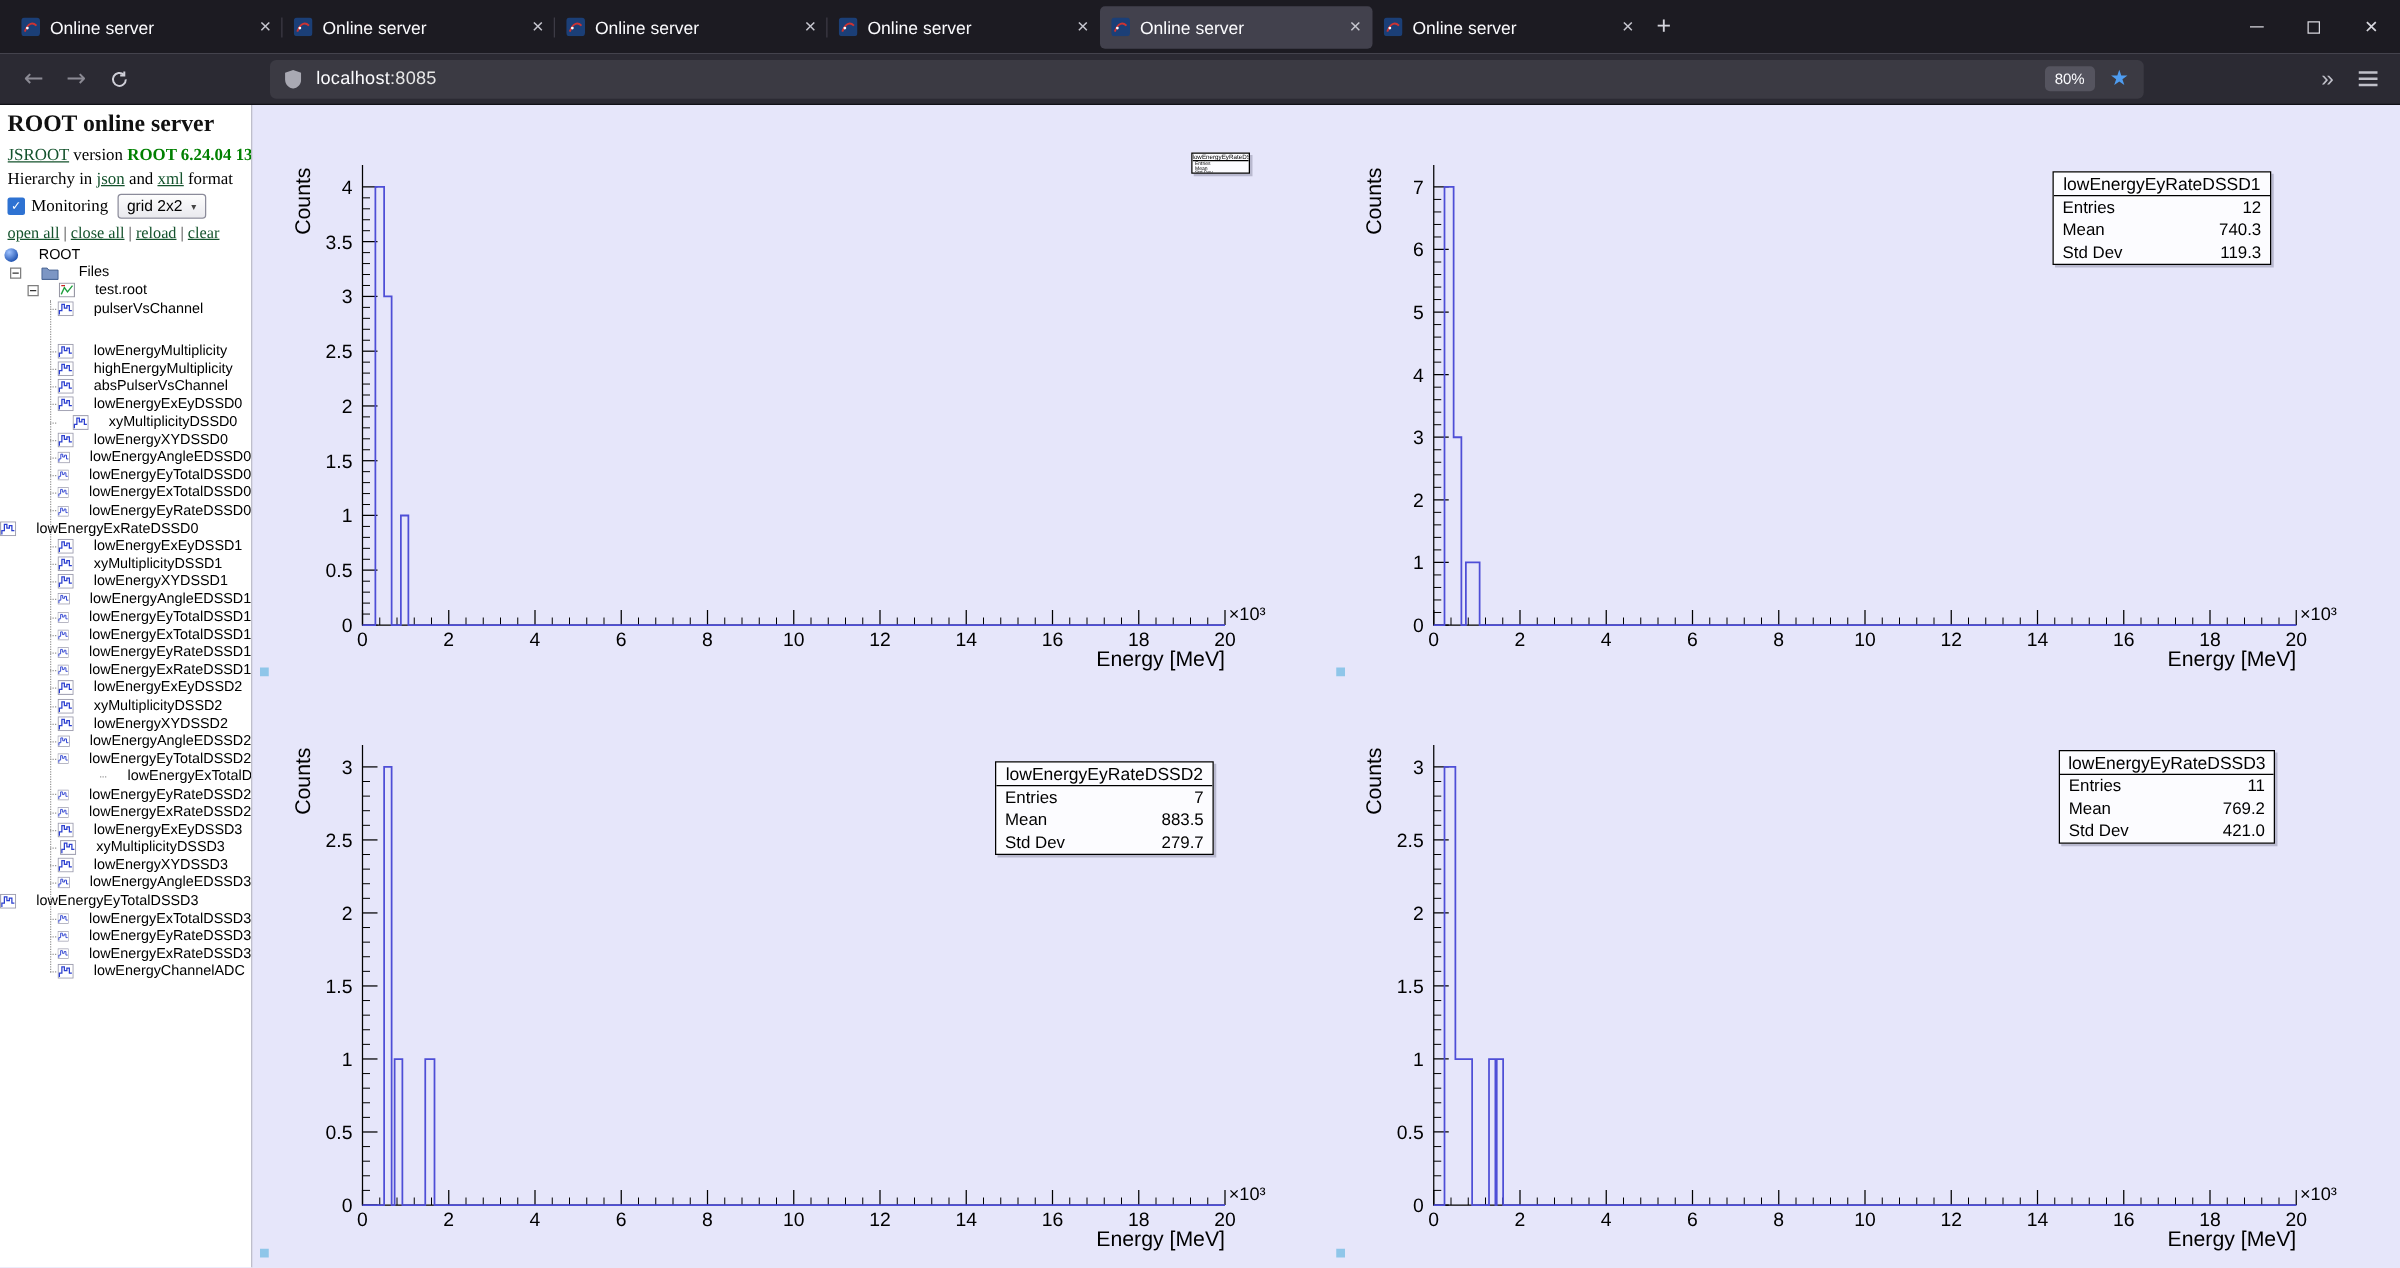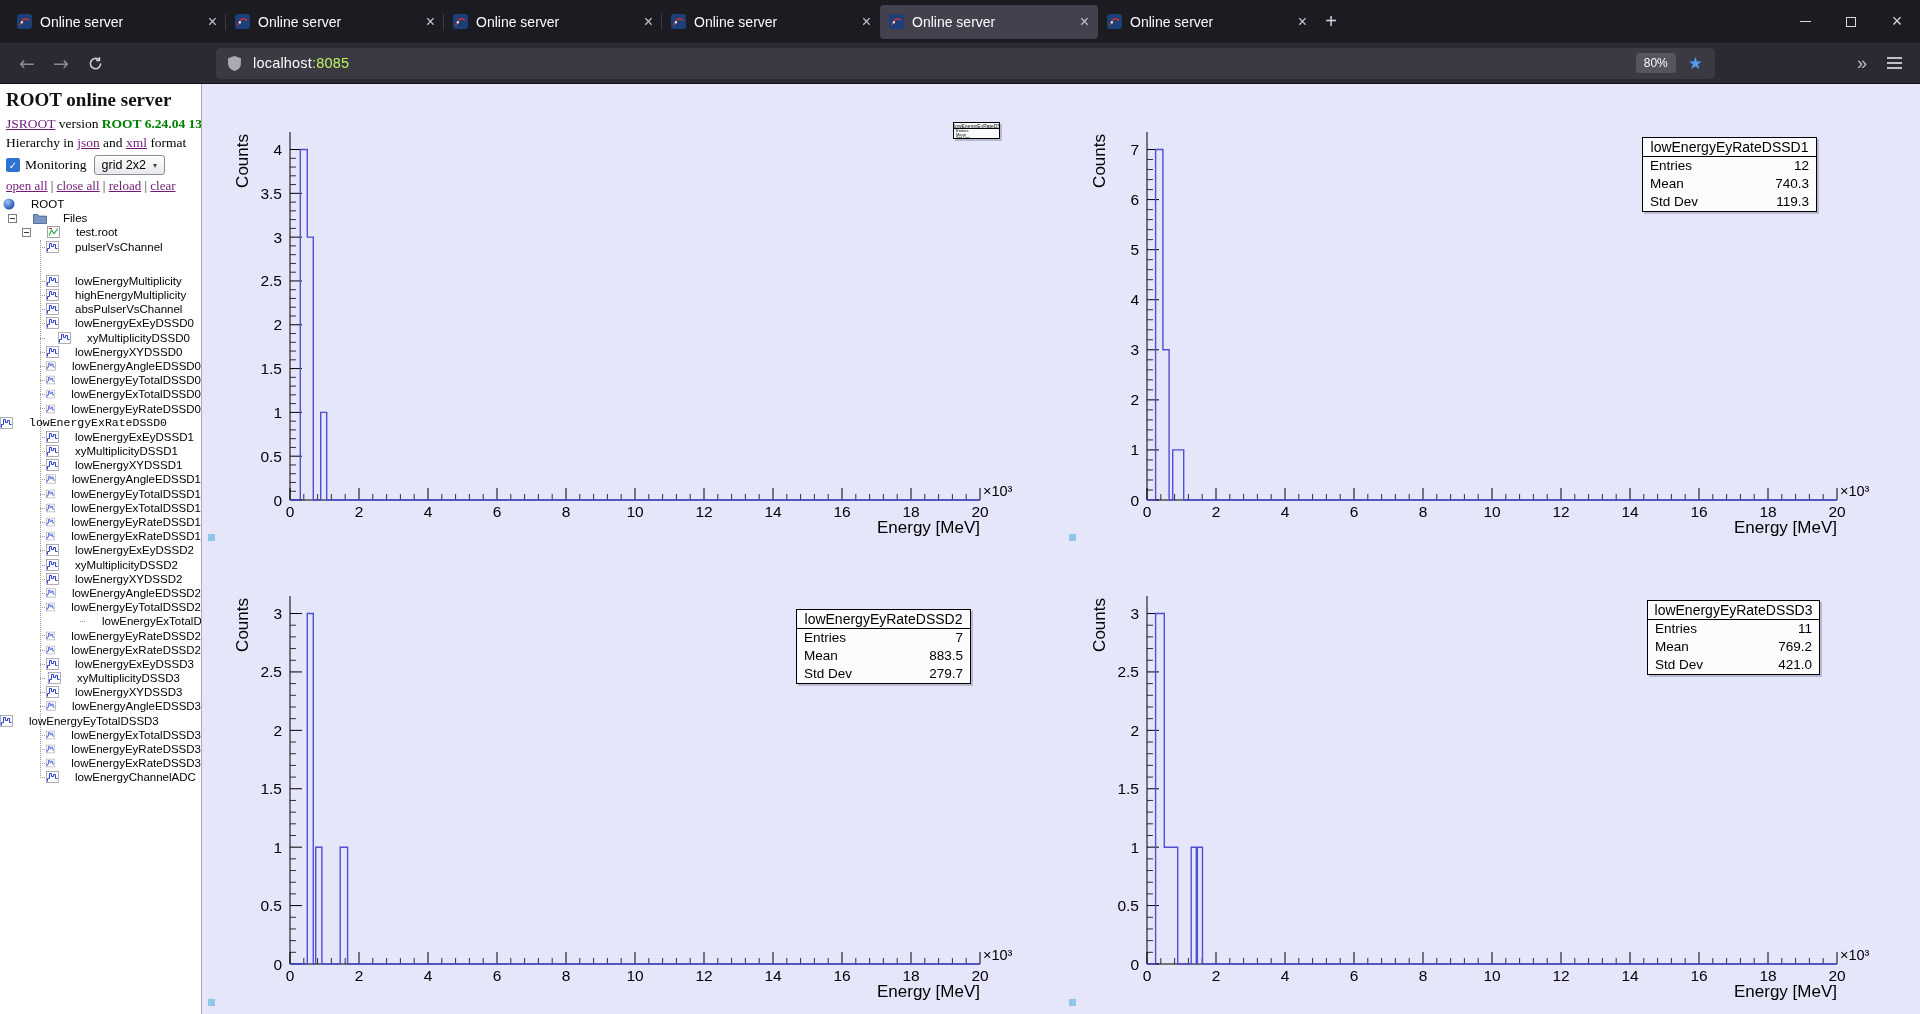--- a/index.html
+++ b/index.html
@@ -21,34 +21,34 @@
   .winbtn{width:46px;height:43px;display:flex;align-items:center;justify-content:center;color:#d7d7de;font-size:18px;cursor:pointer}
   .min-bar{width:11px;height:1.5px;background:#d7d7de;display:block}
   .max-box{width:10px;height:10px;border:1.5px solid #d7d7de;display:block}
 
   #navbar{position:absolute;left:0;top:43px;width:1920px;height:41px;background:#2b2a33;display:flex;align-items:center;padding:0 10px;border-bottom:1px solid #101016}
   .navbtn{width:34px;height:32px;border-radius:4px;display:flex;align-items:center;justify-content:center;cursor:pointer}
   #btn-back,#btn-fwd{color:#8b8a94;font-size:19px;font-family:"DejaVu Sans",sans-serif}
   #urlbar{display:flex;align-items:center;height:31px;width:1499px;margin-left:104px;background:#3b3a43;border-radius:5px;padding:0 12px;gap:12px}
   #shield{display:flex}
   #url-text{font-size:14.5px;color:#fbfbfe;flex:1;letter-spacing:.2px}
-  #url-text .port{color:#bef264}
+  #url-text .port{color:#e5e5e5}
   #zoom-pill{background:#55545f;border-radius:4px;font-size:12px;padding:3px 8px;color:#fbfbfe;cursor:pointer}
   #star{color:#4e9cf0;font-size:17px;font-family:"DejaVu Sans",sans-serif;cursor:pointer}
   #nav-right{margin-left:auto;display:flex;gap:20px;align-items:center;color:#c0c0c9;padding-right:8px}
   #overflow{font-size:18px;cursor:pointer}
   #hamburger{display:flex;flex-direction:column;gap:3px;cursor:pointer}
   #hamburger i{display:block;width:15px;height:1.8px;background:#c0c0c9}
 
   
   #sidebar{position:absolute;left:0;top:84px;width:202px;height:930px;background:#fff;border-right:1px solid #a9a9bb;overflow:hidden}
   .sb-title{margin:5px 0 0 6px;font:700 19px "Liberation Serif",serif;color:#111;white-space:nowrap}
   .sb-line{margin:5px 0 0 6px;font:13.5px "Liberation Serif",serif;white-space:nowrap;overflow:hidden}
   .sb-line2{margin:3px 0 0 6px;font:13.5px "Liberation Serif",serif;white-space:nowrap;overflow:hidden}
-  .lnk{color:#701a75;text-decoration:underline;cursor:pointer}
+  .lnk{color:#14532d;text-decoration:underline;cursor:pointer}
   .ver{color:#008000;font-weight:700}
   .sb-monitor{margin:4px 0 0 6px;display:flex;align-items:center;white-space:nowrap}
   .checkbox{width:14px;height:14px;background:#2e72d2;border-radius:2px;color:#fff;font:10px "DejaVu Sans",sans-serif;display:inline-flex;align-items:center;justify-content:center;margin-right:5px;cursor:pointer}
   .mon-label{font:13.5px "Liberation Serif",serif}
   .select{display:inline-flex;align-items:center;gap:7px;border:1px solid #8b8b9a;border-radius:3px;background:linear-gradient(#fdfdfd,#e9e9ee);padding:2px 7px;font:12.5px "Liberation Sans",sans-serif;margin-left:7px;cursor:pointer}
   .caret{font:8px "DejaVu Sans",sans-serif;color:#444}
   .sb-actions{margin:3px 0 0 6px;font:13px "Liberation Serif",serif;white-space:nowrap}
   .sep{color:#333}
   #tree{margin-top:3px}
   .trow{height:14.2px;display:flex;align-items:center;gap:16px;white-space:nowrap;overflow:hidden;font-size:11.5px;color:#000;cursor:pointer}
@@ -300,21 +300,21 @@
           </svg>
           <span>lowEnergyExTotalDSSD0</span>
         </div>
         <div class="trow leaf" style="padding-left: 46px;">
           <svg width="13" height="12" viewBox="0 0 13 12">
             <rect x="0.5" y="0.5" width="12" height="11" fill="#fff" stroke="#9a9aac" stroke-width="0.8"></rect>
             <path d="M1.5 10.5 v-3 h2 v-5 h2 v3 h2 v-2 h2 v4 h2" fill="none" stroke="#2b3fd0" stroke-width="1"></path>
           </svg>
           <span>lowEnergyEyRateDSSD0</span>
         </div>
-        <div class="trow leaf" style=" font-family: Liberation Mono, monospace;">
+        <div class="trow leaf" style="">
           <svg width="13" height="12" viewBox="0 0 13 12">
             <rect x="0.5" y="0.5" width="12" height="11" fill="#fff" stroke="#9a9aac" stroke-width="0.8"></rect>
             <path d="M1.5 10.5 v-3 h2 v-5 h2 v3 h2 v-2 h2 v4 h2" fill="none" stroke="#2b3fd0" stroke-width="1"></path>
           </svg>
           <span>lowEnergyExRateDSSD0</span>
         </div>
         <div class="trow leaf" style="padding-left: 46px;">
           <svg width="13" height="12" viewBox="0 0 13 12">
             <rect x="0.5" y="0.5" width="12" height="11" fill="#fff" stroke="#9a9aac" stroke-width="0.8"></rect>
             <path d="M1.5 10.5 v-3 h2 v-5 h2 v3 h2 v-2 h2 v4 h2" fill="none" stroke="#2b3fd0" stroke-width="1"></path>

